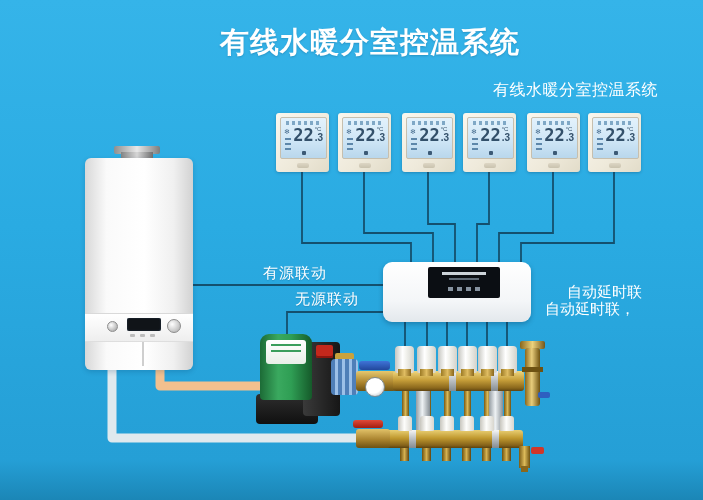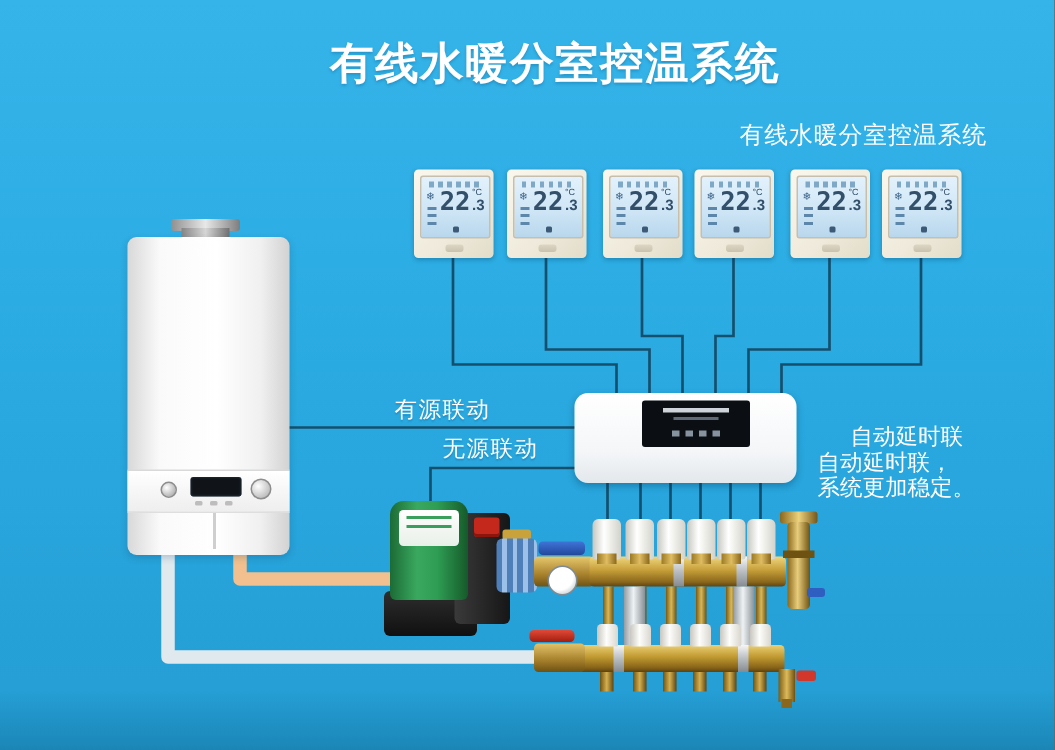--- a/index.html
+++ b/index.html
@@ -168,21 +168,20 @@
 
   <div class="abs title">有线水暖分室控温系统</div>
   <div class="abs subtitle">有线水暖分室控温系统</div>
 
   <div class="abs linklbl lbl-passive">有源联动</div>
   <div class="abs linklbl lbl-active">无源联动</div>
 
   <div class="abs note">
     <div class="ind">自动延时联</div>
     <div>自动延时联，</div>
-    <div>系统更加稳定。</div>
   </div>
 
   <div class="abs flue-flange"></div>
   <div class="abs flue-body"></div>
   <div class="abs boiler">
     <div class="abs b-seam1"></div>
     <div class="abs b-panel">
       <div class="abs b-display"></div>
       <div class="abs b-knob-l"></div>
       <div class="abs b-knob-r"></div>

